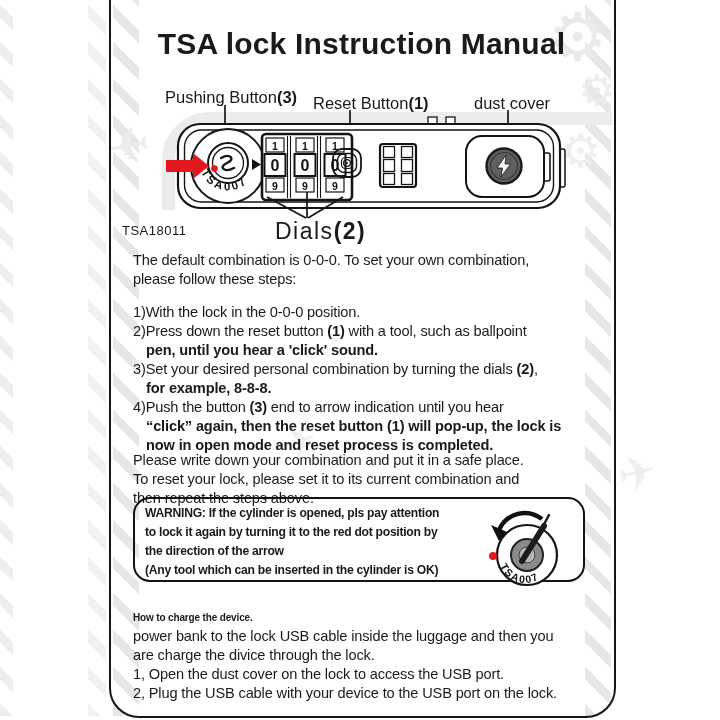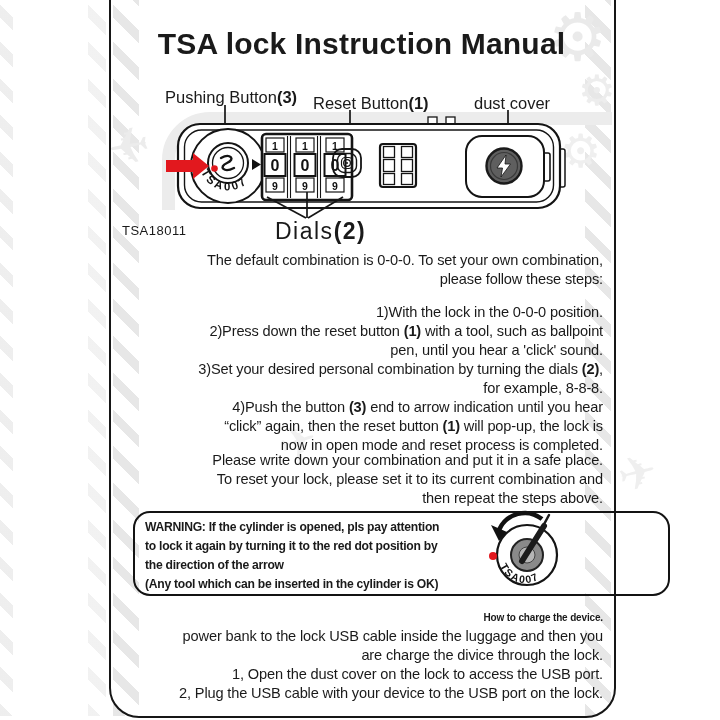--- a/index.html
+++ b/index.html
@@ -22,26 +22,26 @@
   .band-clip .band{position:absolute;left:12px;top:2px;width:640px;height:300px;
                    border:13px solid #ececec;border-radius:48px;box-sizing:border-box;}
   .title{position:absolute;left:110px;top:27px;width:503px;text-align:center;
          font-size:30px;font-weight:bold;letter-spacing:.2px;z-index:2;}
   .diag-label{position:absolute;font-size:16.5px;z-index:3;white-space:nowrap;}
   .diag-svg{position:absolute;left:110px;top:60px;z-index:2;}
   svg text{font-family:"Liberation Sans",sans-serif;fill:#111;}
   .model{position:absolute;left:122px;top:223px;font-size:13px;font-weight:normal;letter-spacing:.5px;z-index:3;}
   .dials-label{position:absolute;left:275px;top:218px;font-size:23px;letter-spacing:1.5px;z-index:3;}
   .bodytext{position:absolute;left:133px;width:470px;font-size:14.6px;letter-spacing:-0.15px;
-            line-height:19px;z-index:2;white-space:nowrap;text-align:right;}
-  .bodytext .cont{padding-left:13px;}
+            line-height:19px;z-index:2;white-space:nowrap;}
+  .bodytext .cont{padding-left:13px;font-weight:bold;}
   #intro{top:251px;}
   #steps{top:303px;}
   #note{top:451px;}
-  .warning-box{position:absolute;left:133px;top:511px;width:537px;height:85px;
+  .warning-box{position:absolute;left:133px;top:497px;width:452px;height:85px;
                border:2px solid #131313;border-radius:17px;box-sizing:border-box;z-index:2;background:transparent;}
   .warning-text{position:absolute;left:10px;top:4px;font-size:13.5px;font-weight:bold;
                 letter-spacing:-0.3px;line-height:19px;white-space:nowrap;
                 transform:scaleX(.9);transform-origin:left top;}
   .warn-svg{position:absolute;left:486px;top:506px;z-index:3;}
   #charge{top:608px;}
   #charge .heading{font-weight:bold;font-size:10px;}
 </style>
 </head>
 <body>

